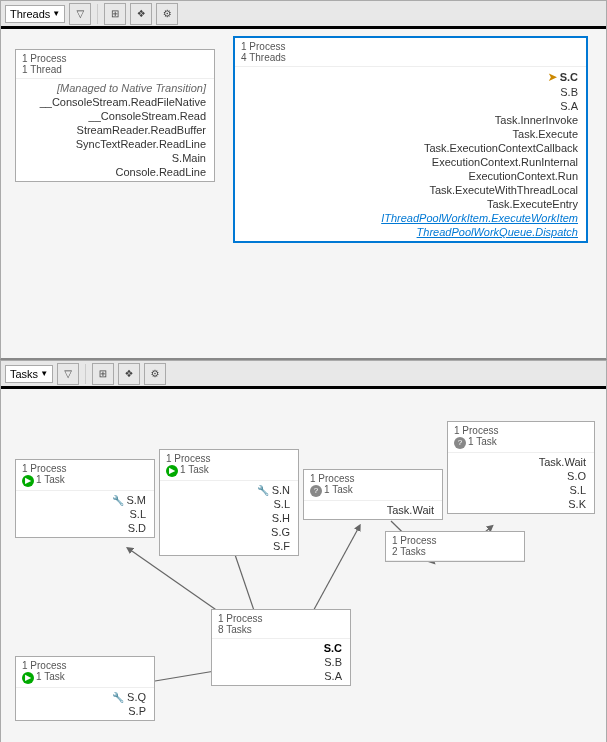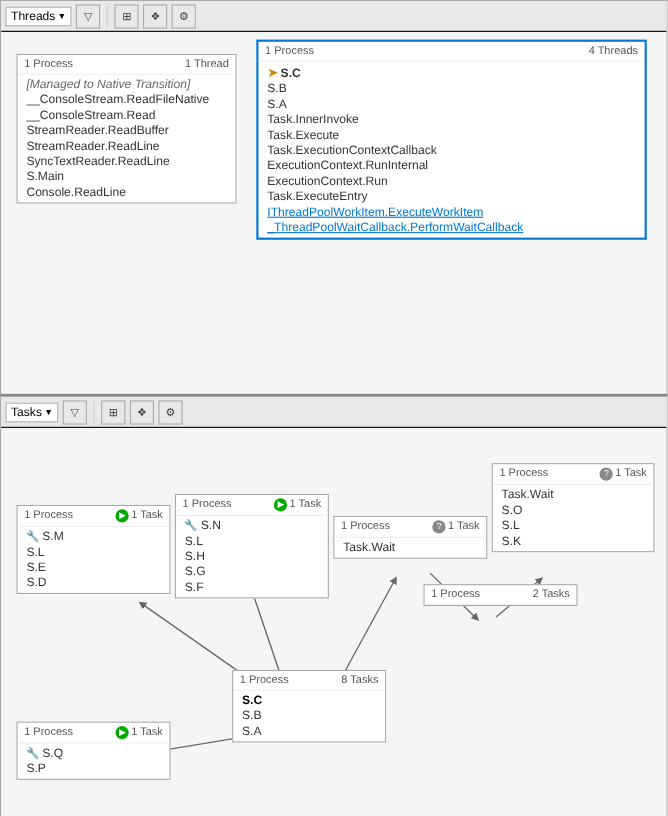--- a/index.html
+++ b/index.html
@@ -21,21 +21,21 @@
     .threads-panel {
       height: 360px;
       border-bottom: 2px solid #888;
       position: relative;
       overflow: hidden;
     }
 
     .toolbar {
       height: 28px;
       background: #e8e8e8;
-      border-bottom: 1px solid #000000;
+      border-bottom: 3px solid #000000;
       display: flex;
       align-items: center;
       padding: 0 4px;
       gap: 4px;
     }
 
     .toolbar-dropdown {
       display: flex;
       align-items: center;
       background: white;
@@ -74,24 +74,26 @@
       min-width: 140px;
     }
 
     .card-header {
       display: flex;
       justify-content: space-between;
       padding: 3px 6px;
       font-size: 10px;
       color: #555;
       border-bottom: 1px solid #eee;
+      flex-direction: column;
     }
 
     .card-body {
       padding: 2px 0;
+      text-align: right;
     }
 
     .card-row {
       padding: 1px 8px;
       font-size: 11px;
       color: #333;
       white-space: nowrap;
     }
 
     .card-row.active {
@@ -100,20 +102,21 @@
     }
 
     .card-row.italic {
       font-style: italic;
       color: #666;
     }
 
     .card-row.highlighted {
       color: #0078d4;
       text-decoration: underline;
+      font-style: italic;
     }
 
     
     .card.selected {
       border: 2px solid #0078d4;
     }
 
     
     .tasks-panel {
       height: 452px;
@@ -191,21 +194,20 @@
   <div class="card" style="left: 14px; top: 48px; width: 200px;">
     <div class="card-header">
       <span>1 Process</span>
       <span>1 Thread</span>
     </div>
     <div class="card-body">
       <div class="card-row italic">[Managed to Native Transition]</div>
       <div class="card-row">__ConsoleStream.ReadFileNative</div>
       <div class="card-row">__ConsoleStream.Read</div>
       <div class="card-row">StreamReader.ReadBuffer</div>
-      <div class="card-row">StreamReader.ReadLine</div>
       <div class="card-row">SyncTextReader.ReadLine</div>
       <div class="card-row">S.Main</div>
       <div class="card-row">Console.ReadLine</div>
     </div>
   </div>
 
   <div class="card selected" style="left: 232px; top: 35px; width: 355px;">
     <div class="card-header">
       <span>1 Process</span>
       <span>4 Threads</span>
@@ -214,23 +216,24 @@
       <div class="card-row">
         <span class="arrow-indicator">➤</span><strong>S.C</strong>
       </div>
       <div class="card-row">S.B</div>
       <div class="card-row">S.A</div>
       <div class="card-row">Task.InnerInvoke</div>
       <div class="card-row">Task.Execute</div>
       <div class="card-row">Task.ExecutionContextCallback</div>
       <div class="card-row">ExecutionContext.RunInternal</div>
       <div class="card-row">ExecutionContext.Run</div>
+      <div class="card-row">Task.ExecuteWithThreadLocal</div>
       <div class="card-row">Task.ExecuteEntry</div>
       <div class="card-row highlighted">IThreadPoolWorkItem.ExecuteWorkItem</div>
-      <div class="card-row highlighted">_ThreadPoolWaitCallback.PerformWaitCallback</div>
+      <div class="card-row highlighted">ThreadPoolWorkQueue.Dispatch</div>
     </div>
   </div>
 </div>
 
 <div class="tasks-panel panel">
 
   <div class="toolbar">
     <div class="toolbar-dropdown">
       <span>Tasks</span>
       <span style="font-size:8px;">▼</span>
@@ -268,21 +271,20 @@
       <span>1 Process</span>
       <span>
         <span class="task-icon-green">▶</span>1 Task
       </span>
     </div>
     <div class="card-body">
       <div class="card-row">
         <span class="task-icon-wrench">🔧</span>S.M
       </div>
       <div class="card-row">S.L</div>
-      <div class="card-row">S.E</div>
       <div class="card-row">S.D</div>
     </div>
   </div>
 
   <div class="card" style="left: 158px; top: 88px; width: 130px;">
     <div class="card-header">
       <span>1 Process</span>
       <span>
         <span class="task-icon-green">▶</span>1 Task
       </span>

